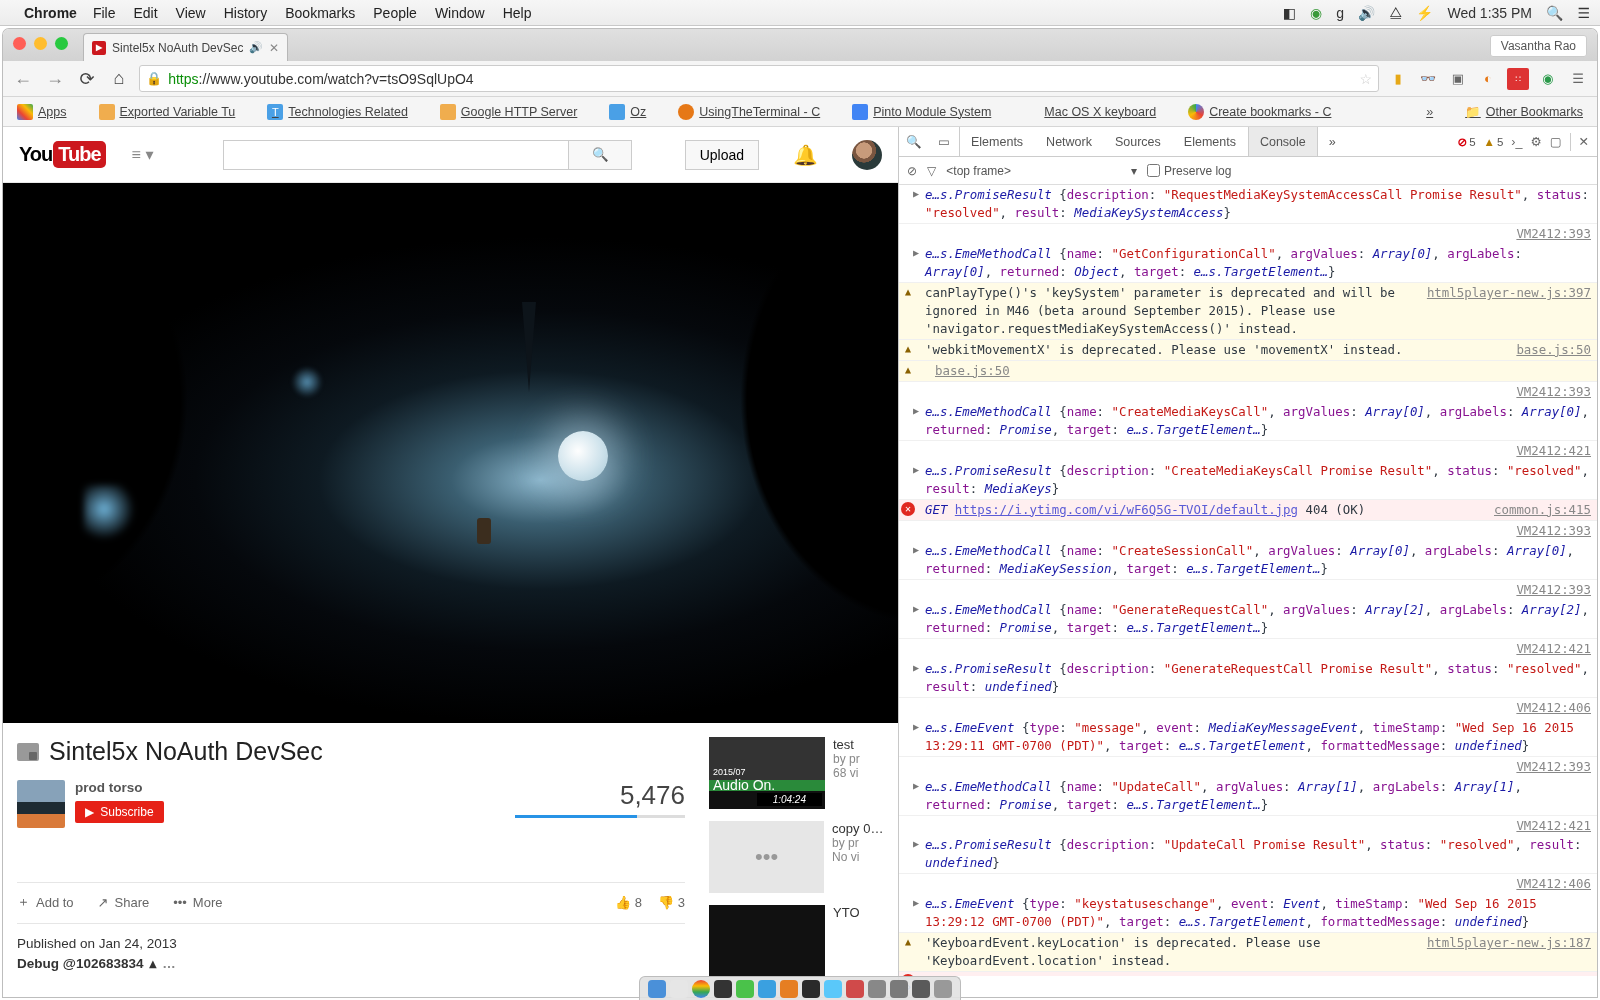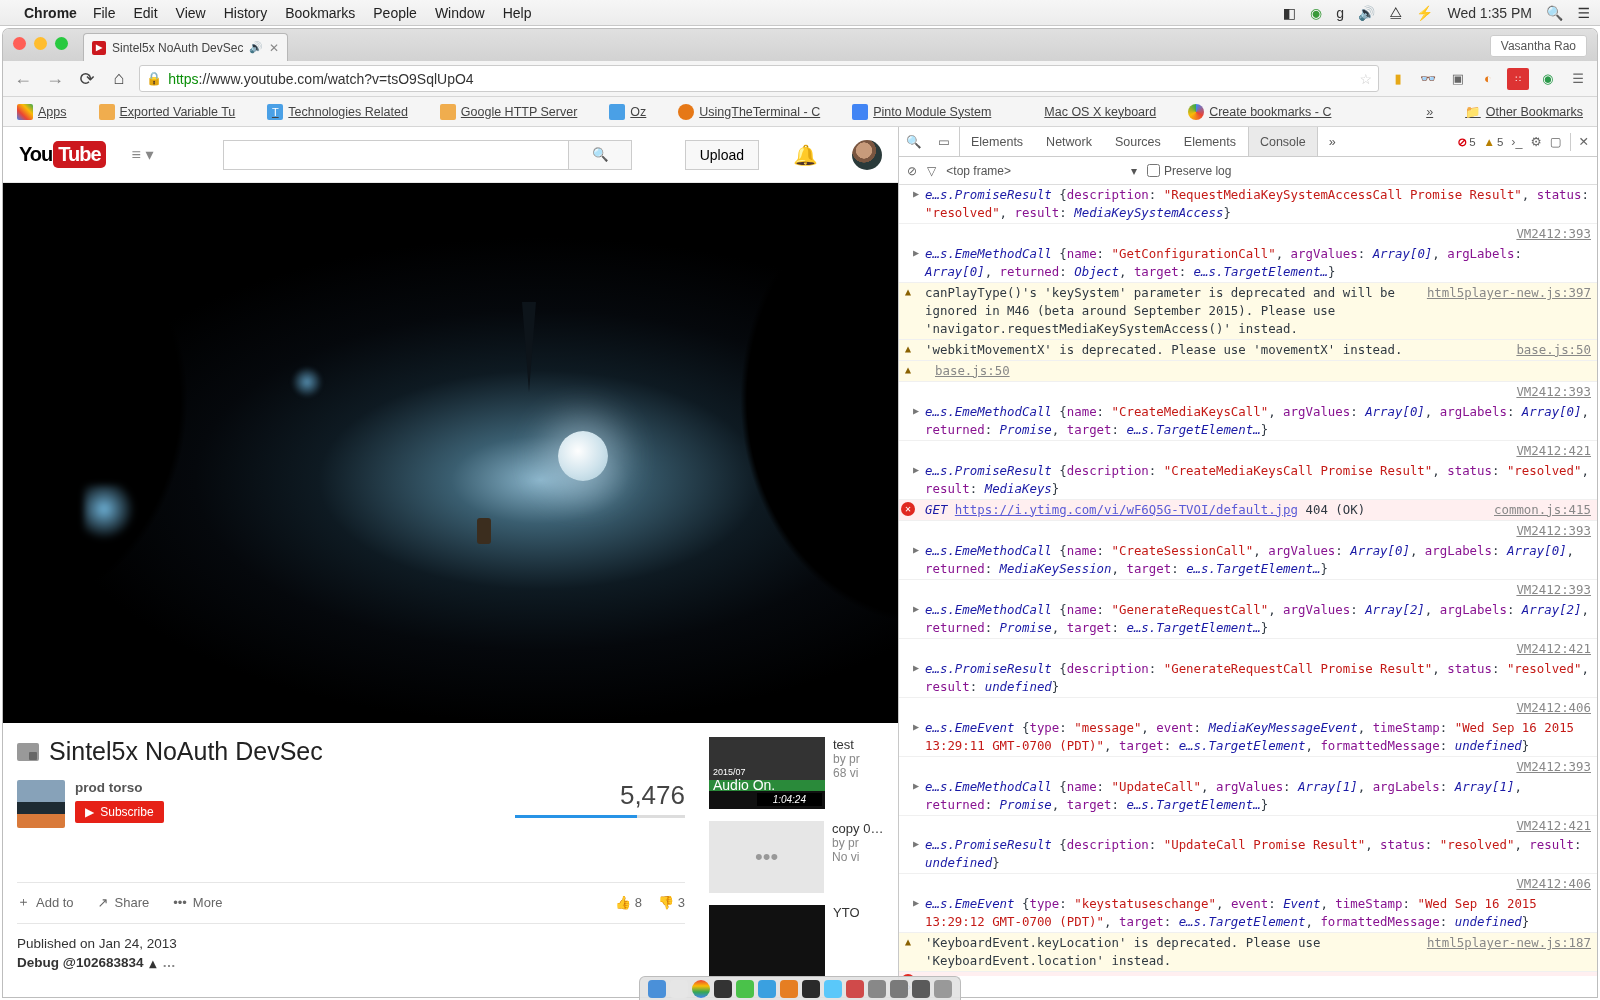--- a/index.html
+++ b/index.html
@@ -82,21 +82,21 @@
 .subscribe{ margin-top:6px; display:inline-flex; align-items:center; gap:6px; background:#e62117; color:#fff; font-size:12px; padding:4px 10px; border-radius:2px;}
 .views{ margin-left:auto; text-align:right;}
 .views .n{ font-size:26px; color:#444;}
 .bar{ margin-top:4px; width:170px; height:3px; background:#ddd; position:relative; float:right;}
 .bar::before{content:""; position:absolute; left:0; top:0; height:100%; width:72%; background:#2793e6;}
 .actions{ clear:both; border-top:1px solid #e6e6e6; margin-top:54px; padding-top:10px; display:flex; align-items:center; gap:24px; color:#666;}
 .actions .act{ display:flex; align-items:center; gap:6px; font-size:13px;}
 .spacer-flex{flex:1;}
 .likes{ display:flex; align-items:center; gap:16px; color:#666; font-size:13px;}
 .desc{ border-top:1px solid #e6e6e6; margin-top:12px; padding-top:12px; font-size:13.5px; color:#333;}
-.desc .d2{ font-weight:700; margin-top:4px; display:flex; align-items:flex-start; gap:6px;}
+.desc .d2{ font-weight:700; margin-top:4px; display:flex; align-items:center; gap:6px;}
 
 .related{ flex:1; padding: 14px 10px 0 6px; overflow:hidden;}
 .rel-item{ display:flex; gap:8px; margin-bottom:12px;}
 .thumb{ width:116px; height:72px; background:#222; position:relative; color:#fff; font-size:10px; display:flex; align-items:flex-end; justify-content:flex-end;}
 .thumb .dur{ background:#000; padding:1px 16px; margin:3px;font-style:italic;}
 .rel-info{ font-size:13px; color:#333; overflow:hidden;}
 .rel-info .t{ font-weight:500; white-space:nowrap; overflow:hidden; text-overflow:ellipsis;}
 .rel-info .by{ color:#888; font-size:12px;}
 
 

